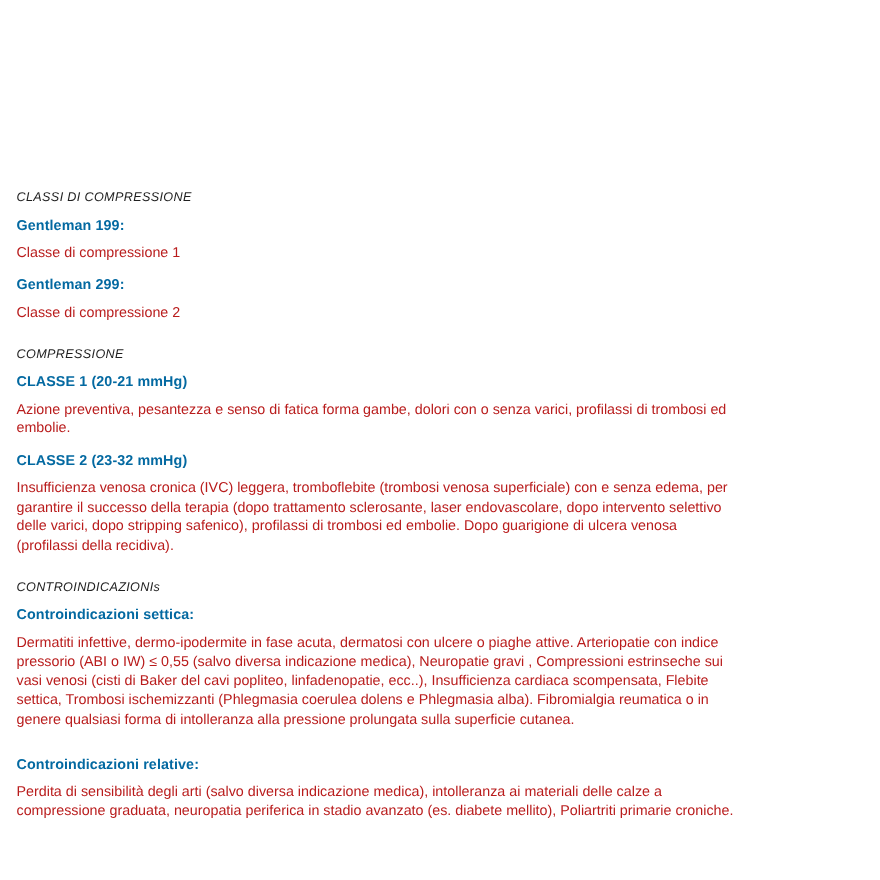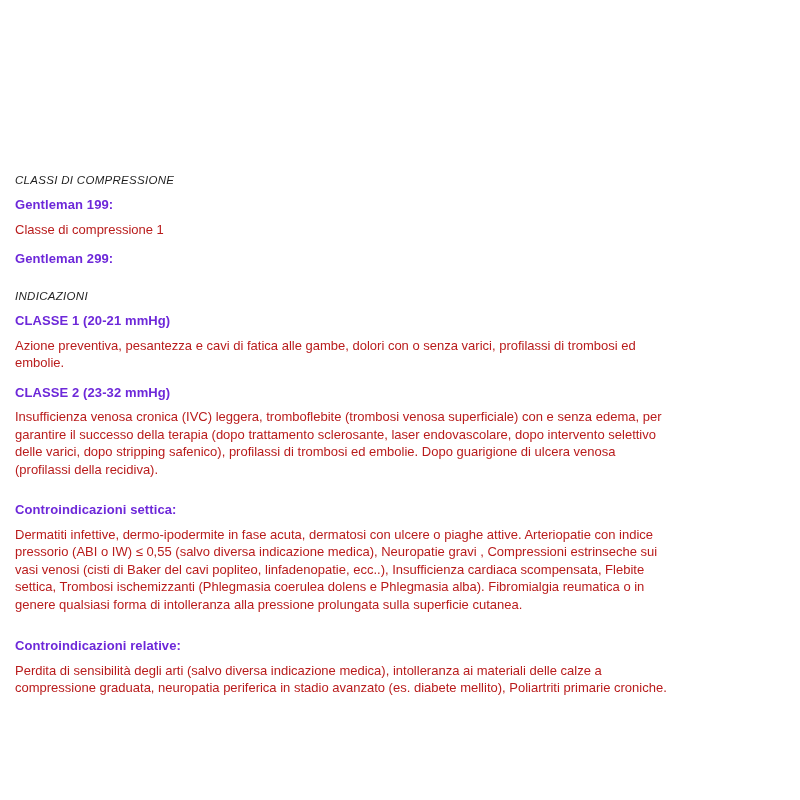--- a/index.html
+++ b/index.html
@@ -24,21 +24,21 @@
     font-weight: 400;
     font-size: 11.5px;
     letter-spacing: 0.3px;
     color: #1f1f1f;
     text-transform: none;
     margin: 0 0 11px 0;
   }
   .item-label {
     font-weight: 700;
     font-size: 13px;
-    color: #6d28d9;
+    color: #0369a1;
     margin: 0 0 8.5px 0;
     letter-spacing: 0.1px;
   }
   .item-text {
     font-weight: 400;
     font-size: 13px;
     line-height: 17.5px;
     color: #b91c1c;
     margin: 0 0 13px 0;
     max-width: 778px;
@@ -48,30 +48,32 @@
 </head>
 <body>
 
 <div class="page">
 
   <section class="section">
     <h2 class="section-heading">CLASSI DI COMPRESSIONE</h2>
     <p class="item-label">Gentleman 199:</p>
     <p class="item-text">Classe di compressione 1</p>
     <p class="item-label">Gentleman 299:</p>
+    <p class="item-text">Classe di compressione 2</p>
   </section>
 
   <section class="section">
-    <h2 class="section-heading">INDICAZIONI</h2>
+    <h2 class="section-heading">COMPRESSIONE</h2>
     <p class="item-label">CLASSE 1 (20-21 mmHg)</p>
-    <p class="item-text">Azione preventiva, pesantezza e cavi di fatica alle gambe, dolori con o senza varici, profilassi di trombosi ed embolie.</p>
+    <p class="item-text">Azione preventiva, pesantezza e senso di fatica forma gambe, dolori con o senza varici, profilassi di trombosi ed embolie.</p>
     <p class="item-label">CLASSE 2 (23-32 mmHg)</p>
     <p class="item-text">Insufficienza venosa cronica (IVC) leggera, tromboflebite (trombosi venosa superficiale) con e senza edema, per garantire il successo della terapia (dopo trattamento sclerosante, laser endovascolare, dopo intervento selettivo delle varici, dopo stripping safenico), profilassi di trombosi ed embolie. Dopo guarigione di ulcera venosa (profilassi della recidiva).</p>
   </section>
 
   <section class="section">
+    <h2 class="section-heading">CONTROINDICAZIONIs</h2>
     <p class="item-label">Controindicazioni settica:</p>
     <p class="item-text" style="margin-bottom: 25px;">Dermatiti infettive, dermo-ipodermite in fase acuta, dermatosi con ulcere o piaghe attive. Arteriopatie con indice pressorio (ABI o IW) ≤ 0,55 (salvo diversa indicazione medica), Neuropatie gravi , Compressioni estrinseche sui vasi venosi (cisti di Baker del cavi popliteo, linfadenopatie, ecc..), Insufficienza cardiaca scompensata, Flebite settica, Trombosi ischemizzanti (Phlegmasia coerulea dolens e Phlegmasia alba). Fibromialgia reumatica o in genere qualsiasi forma di intolleranza alla pressione prolungata sulla superficie cutanea.</p>
     <p class="item-label">Controindicazioni relative:</p>
     <p class="item-text">Perdita di sensibilità degli arti (salvo diversa indicazione medica), intolleranza ai materiali delle calze a compressione graduata, neuropatia periferica in stadio avanzato (es. diabete mellito), Poliartriti primarie croniche.</p>
   </section>
 
 </div>
 
 </body></html>

